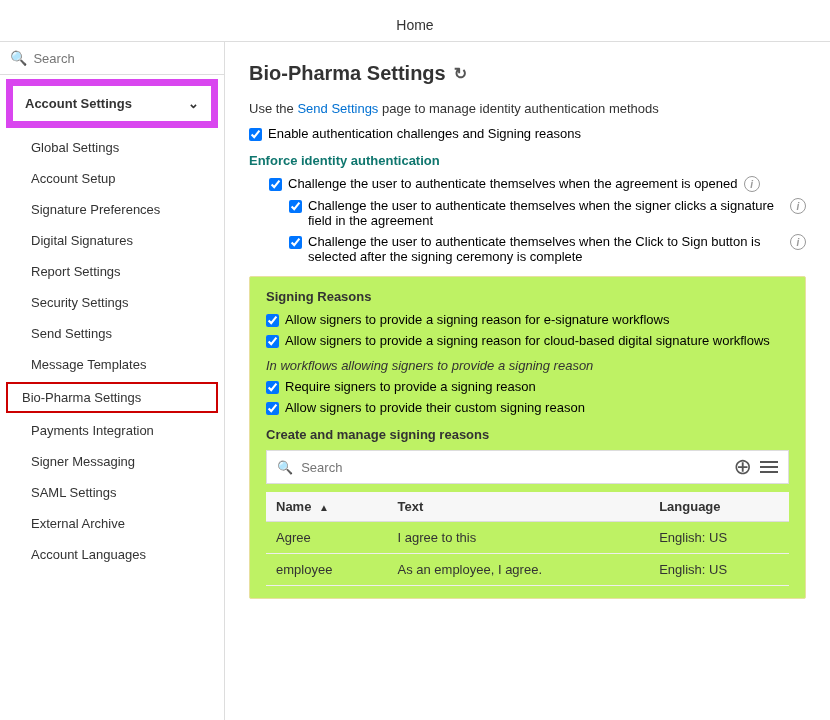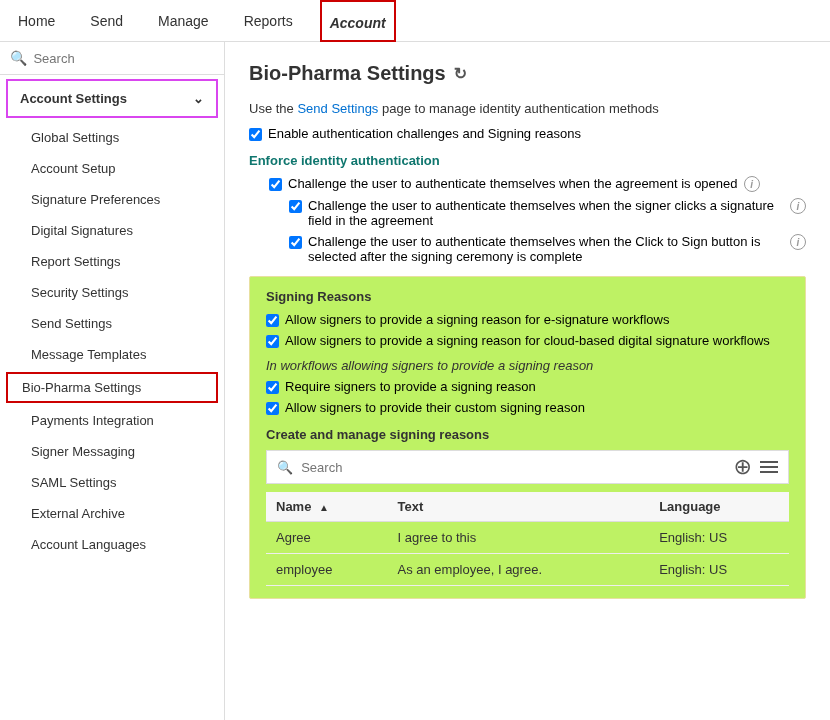--- a/index.html
+++ b/index.html
@@ -6,21 +6,22 @@
     body { font-family: Arial, sans-serif; font-size: 13px; background: #fff; width: 830px; height: 720px; overflow: hidden; }
 
     
     .top-nav {
       display: flex;
       align-items: center;
       height: 42px;
       background: #fff;
       border-bottom: 1px solid #ddd;
       padding: 4px 10px;
-      gap: 19px;
+      gap: 28px;
+      flex-direction: column;
     }
     .top-nav-item {
       padding: 0 8px;
       height: 42px;
       line-height: 42px;
       cursor: pointer;
       color: #333;
       font-size: 14px;
     }
     .top-nav-item.active {
@@ -64,21 +65,21 @@
     .search-icon-svg {
       color: #999;
       font-size: 14px;
     }
 
     .sidebar-section-header {
       display: flex;
       align-items: center;
       justify-content: space-between;
       padding: 10px 12px;
-      border: 2px solid #d946ef;
+      border: 7px solid #d946ef;
       margin: 4px 6px;
       font-weight: bold;
       font-size: 13px;
       color: #333;
       cursor: pointer;
     }
 
     .sidebar-nav {
       overflow-y: auto;
       flex: 1;

